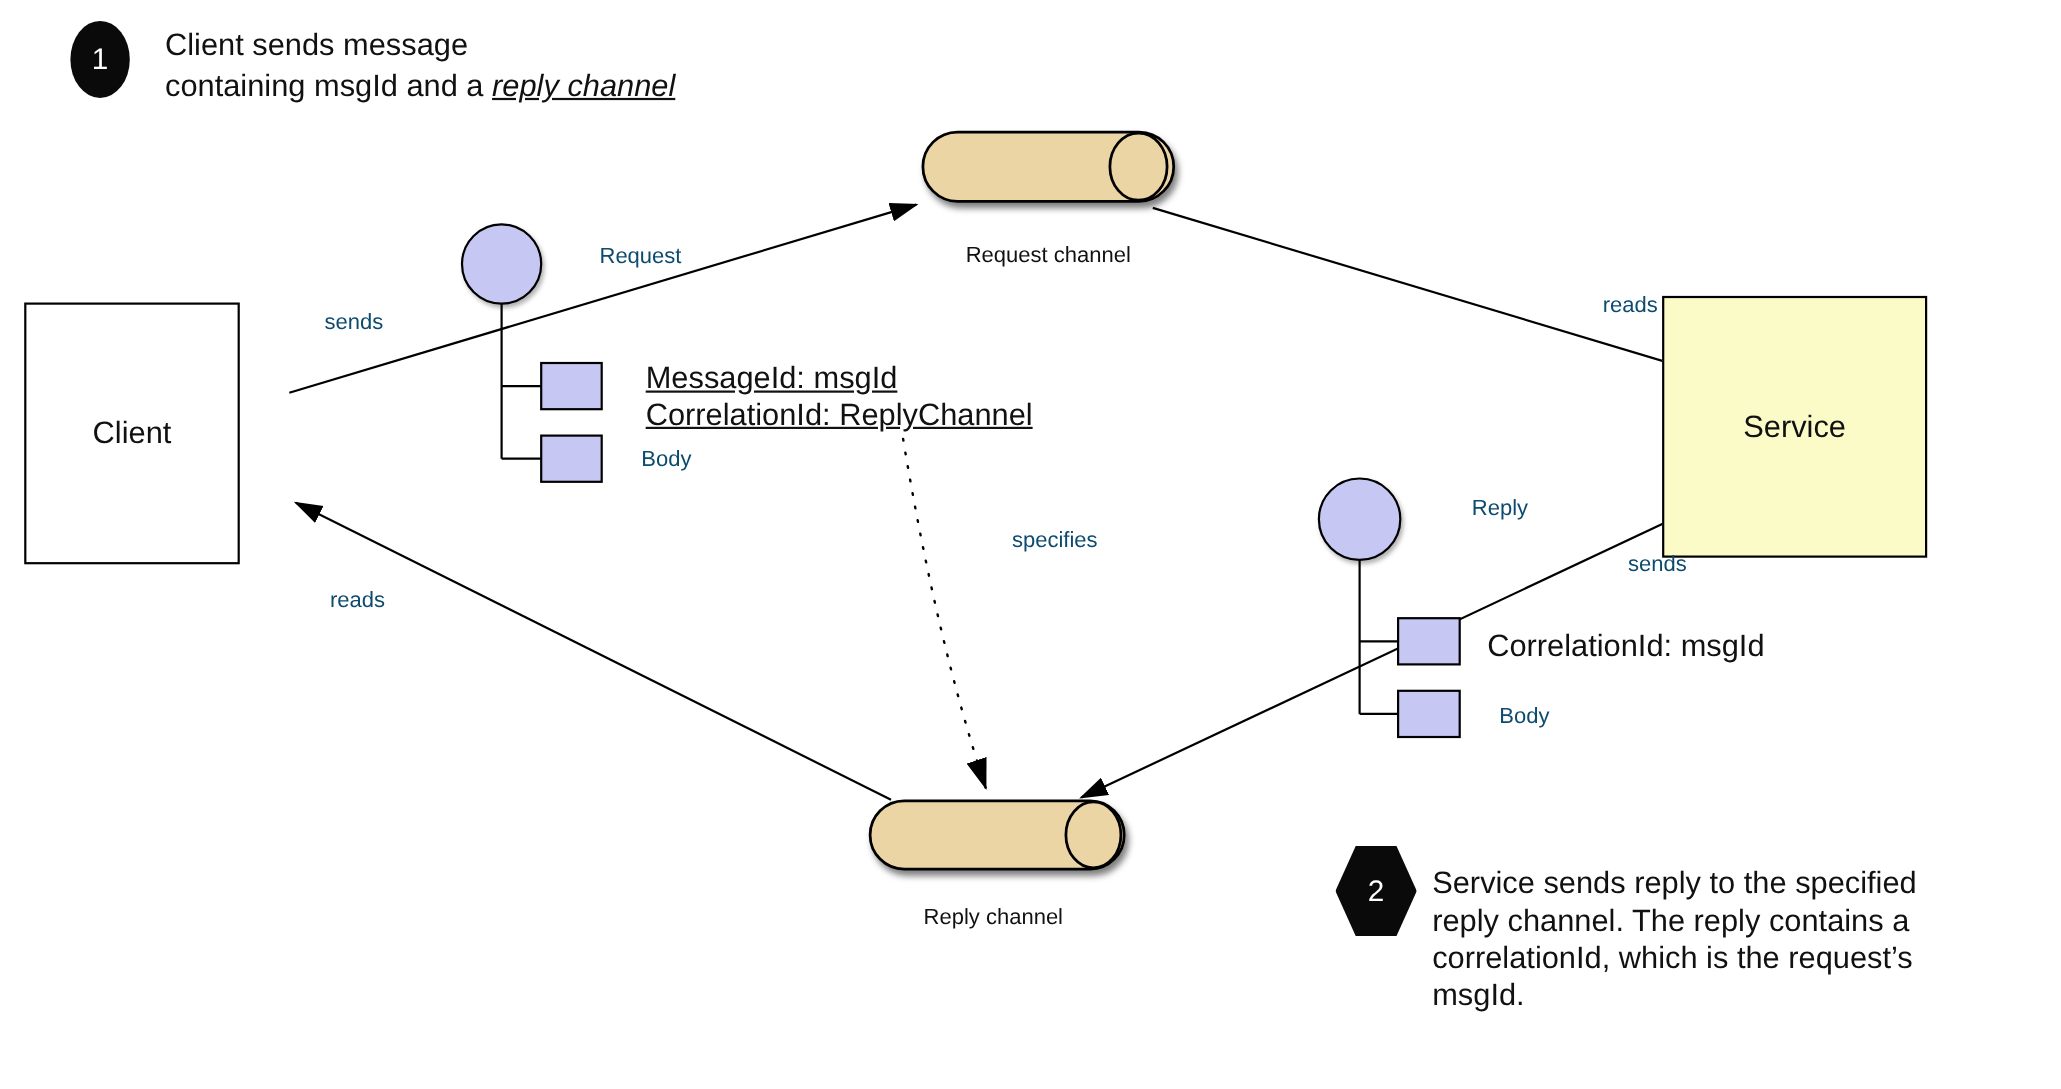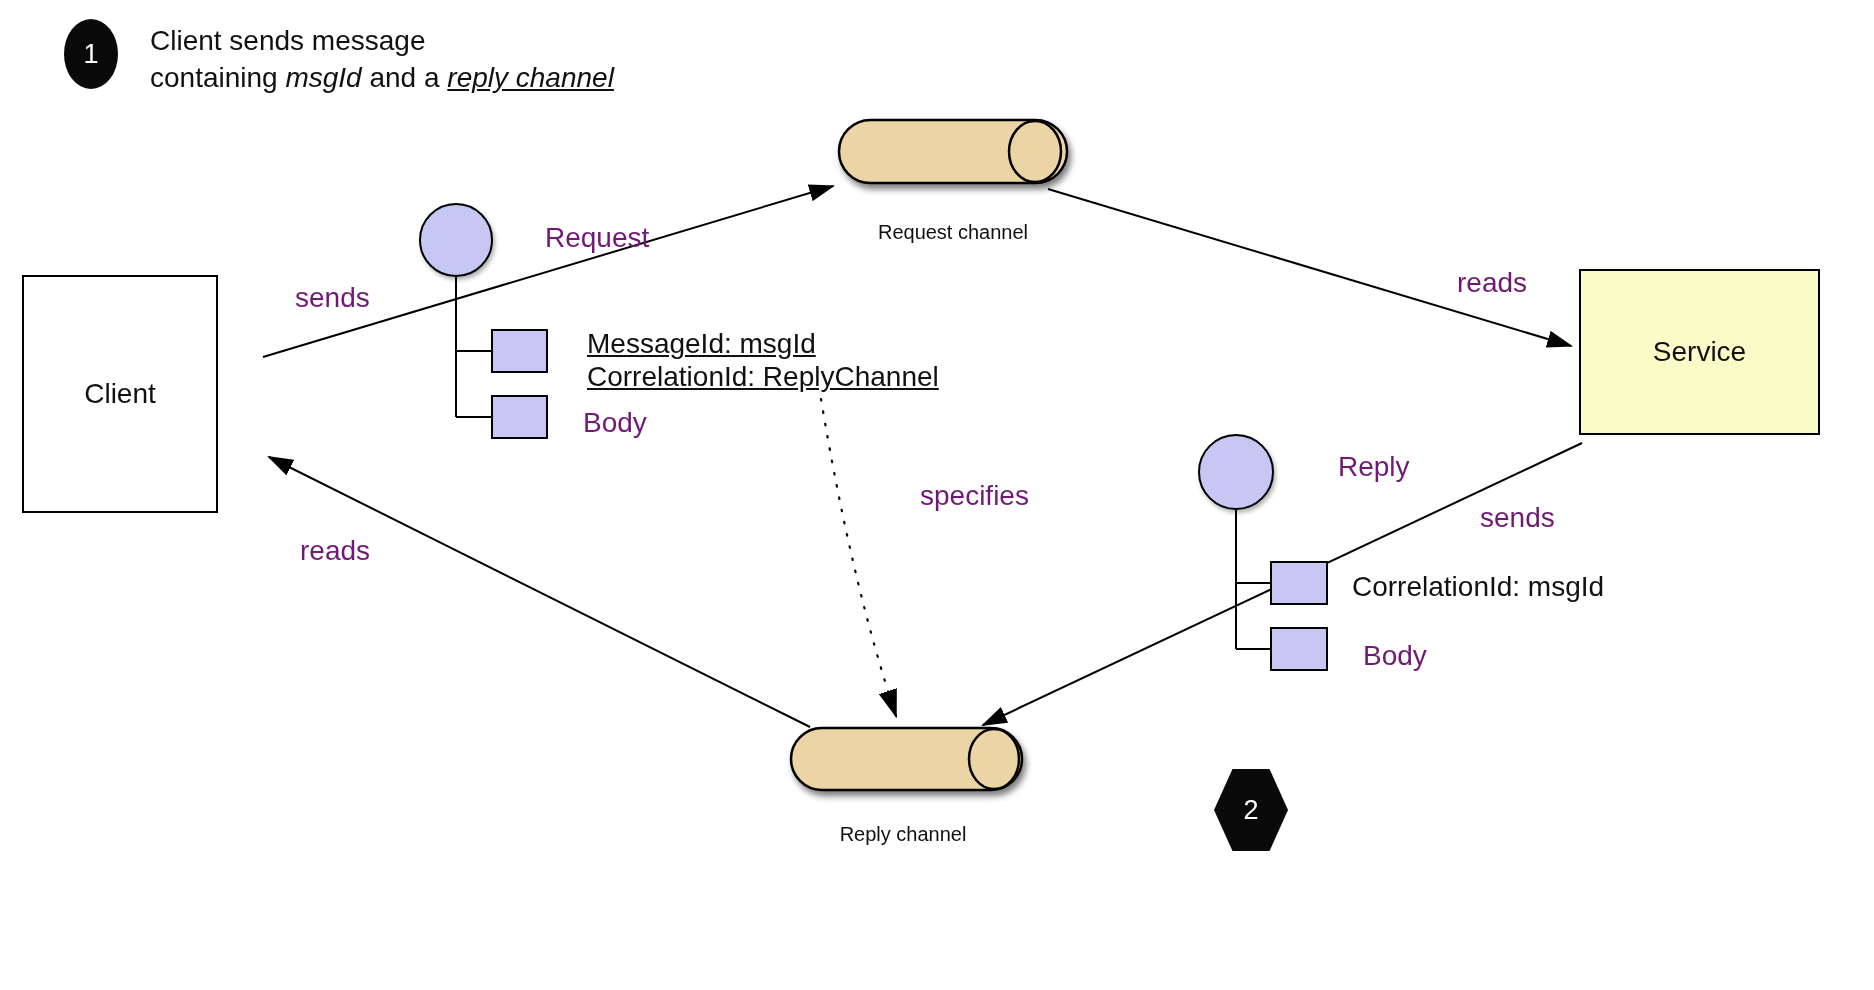--- a/index.html
+++ b/index.html
@@ -1,43 +1,43 @@
 <!DOCTYPE html>
 <html><head>
 <meta charset="utf-8">
 <style>
   html,body{margin:0;padding:0;background:#fff;}
   #stage{
     position:relative;width:1874px;height:990px;background:#ffffff;
     font-family:"Liberation Sans",sans-serif;color:#111;overflow:hidden;
   }
   #wires{position:absolute;left:0;top:0;width:1874px;height:990px;}
-  .lbl{position:absolute;font-size:28px;line-height:1.15;white-space:nowrap;color:#701a75;}
+  .lbl{position:absolute;font-size:20px;line-height:1.15;white-space:nowrap;color:#0c4a6e;}
   .node-box{
     position:absolute;border:2px solid #000;display:flex;align-items:center;justify-content:center;
     font-size:28px;box-sizing:border-box;
   }
   #client-box{left:22px;top:275px;width:196px;height:238px;background:#ffffff;}
-  #service-box{left:1579px;top:269px;width:241px;height:166px;background:#fbfbc8;}
+  #service-box{left:1511px;top:269px;width:241px;height:238px;background:#fbfbc8;}
   .chan-lbl{position:absolute;font-size:20px;text-align:center;width:290px;}
   #request-channel-label{left:808px;top:221px;}
   #reply-channel-label{left:758px;top:823px;}
   .note-marker{
     position:absolute;background:#0a0a0a;color:#fff;display:flex;align-items:center;justify-content:center;
     font-size:27px;
   }
   #note1-marker{left:64px;top:19px;width:54px;height:70px;border-radius:50%;}
   #note2-marker{
     left:1214px;top:769px;width:74px;height:82px;
     clip-path:polygon(25% 0%,75% 0%,100% 50%,75% 100%,25% 100%,0% 50%);
   }
   .note-text{position:absolute;font-size:28px;}
   #note1-text{left:150px;top:22px;line-height:37px;}
   #note2-text{left:1302px;top:786px;line-height:34px;}
-  .it{font-style:italic;}
+  .it{}
   .itu{font-style:italic;text-decoration:underline;}
   .msg-hdr{position:absolute;font-size:28px;line-height:33px;}
   #request-msg-headers{left:587px;top:327px;text-decoration:underline;}
   #reply-msg-header{left:1352px;top:570px;}
 </style>
 </head>
 <body>
 
 <div id="stage">
 
@@ -120,14 +120,20 @@
     <span>1</span>
   </div>
   <div id="note1-text" class="note-text">
     <div>Client sends message</div>
     <div><span>containing </span><span class="it">msgId</span><span> and a </span><span class="itu">reply channel</span></div>
   </div>
 
   <div id="note2-marker" class="note-marker">
     <span>2</span>
   </div>
+  <div id="note2-text" class="note-text">
+    <div>Service sends reply to the specified</div>
+    <div><span class="it">reply channel.</span><span> The reply contains a</span></div>
+    <div>correlationId, which is the request’s</div>
+    <div class="it">msgId.</div>
+  </div>
 
 </div>
 
 </body></html>

